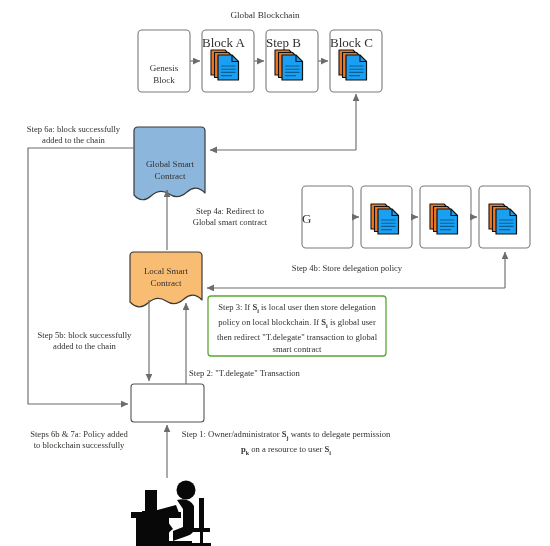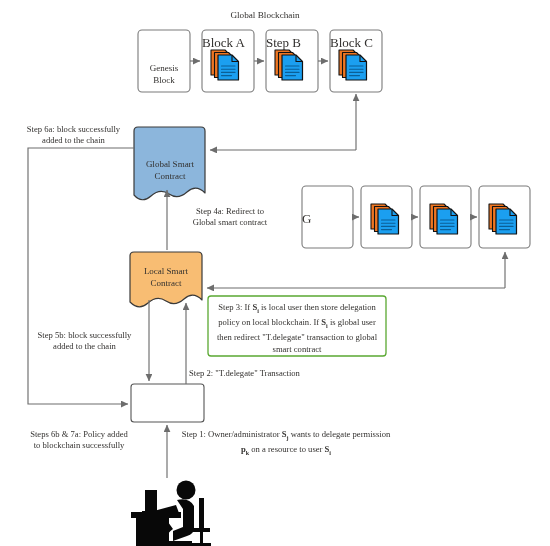--- a/index.html
+++ b/index.html
@@ -141,20 +141,21 @@
   <div class="nodetxt" style="left:136px;top:139px;width:68px;margin-top:20px;">Global Smart<br>Contract</div>
 
   <div class="nodetxt" style="left:132px;top:266px;width:68px;font-family:Liberation Serif, serif;">Local Smart<br>Contract</div>
 
 
   <div class="lbl" style="left:6px;top:124px;width:135px;">Step 6a: block successfully<br>added to the chain</div>
 
 
   <div class="lbl" style="left:169px;top:206px;width:122px;">Step 4a: Redirect to<br>Global smart contract</div>
 
+  <div class="lbl" style="left:276px;top:263px;width:142px;">Step 4b: Store delegation policy</div>
 
   <div class="lbl" style="left:212px;top:302px;width:170px;">Step 3: If <b>S<sub>i</sub></b> is local user then store delegation policy on local blockchain. If <b>S<sub>i</sub></b> is global user then redirect "T.delegate" transaction to global smart contract</div>
 
   <div class="lbl" style="left:17px;top:330px;width:135px;">Step 5b: block successfully<br>added to the chain</div>
 
   <div class="lbl" style="left:189px;top:368px;width:150px;text-align:left;">Step 2: "T.delegate" Transaction</div>
 
   <div class="lbl" style="left:10px;top:429px;width:138px;">Steps 6b &amp; 7a: Policy added<br>to blockchain successfully</div>
 
   <div class="lbl" style="left:178px;top:429px;width:216px;">Step 1: Owner/administrator <b>S<sub>j</sub></b> wants to delegate permission <b>p<sub>k</sub></b> on a resource to user <b>S<sub>i</sub></b></div>

